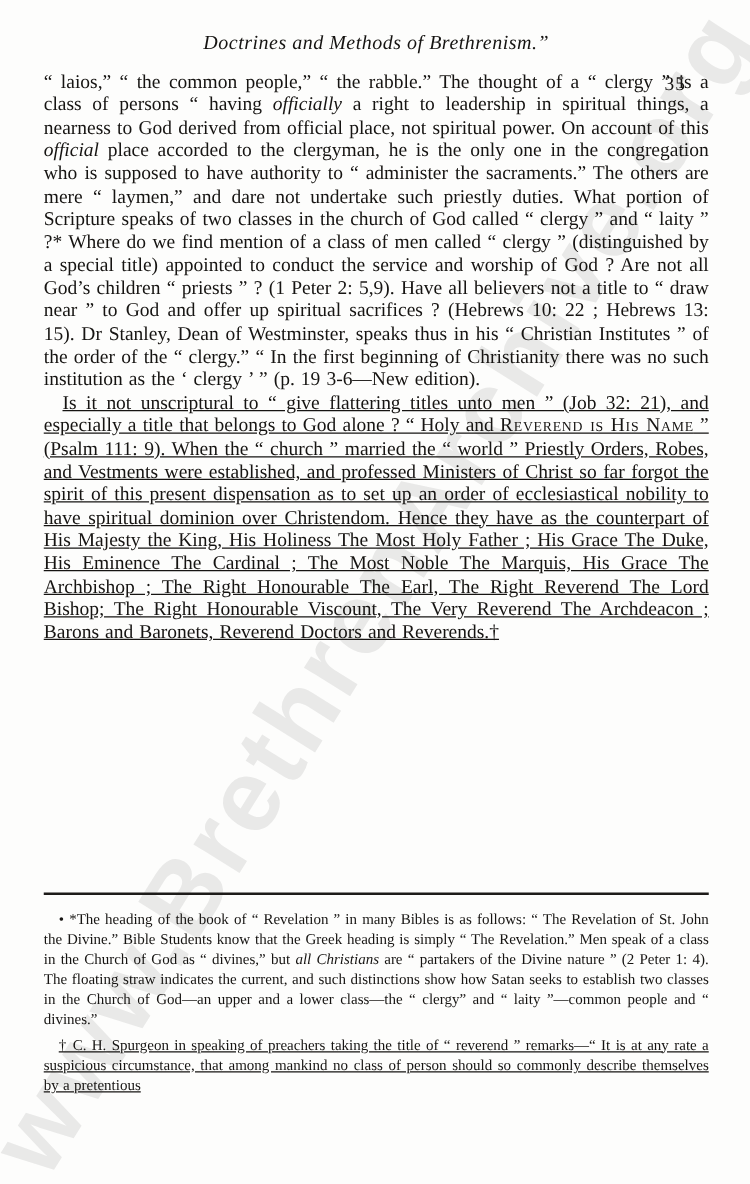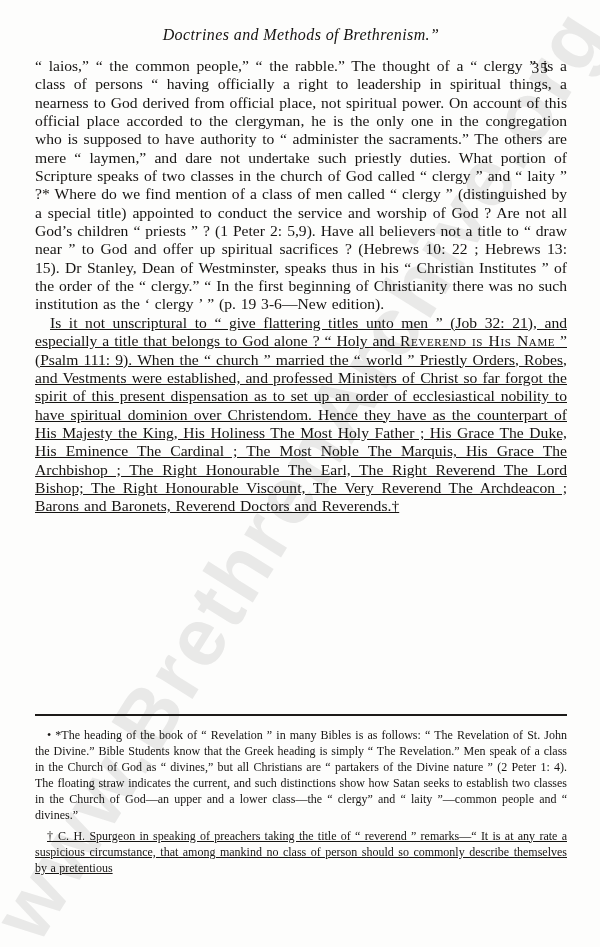--- a/index.html
+++ b/index.html
@@ -82,21 +82,21 @@
     left: 35px;
     right: 33px;
     text-align: justify;
     font-size: 12px;
     line-height: 16.1px;
     word-spacing: 0.04em;
   }
   .footnotes p { margin: 0; text-indent: 12px; }
   .footnotes p + p { margin-top: 4px; text-decoration: underline; }
 
-  .i  { }
+  .i  { font-style: italic; }
   .sc { font-variant: small-caps; letter-spacing: 0.6px; }
 </style>
 </head>
 <body>
 
 <div class="page">
 
   <div class="watermark">www.BrethrenArchive.org</div>
 
   <div class="content">

